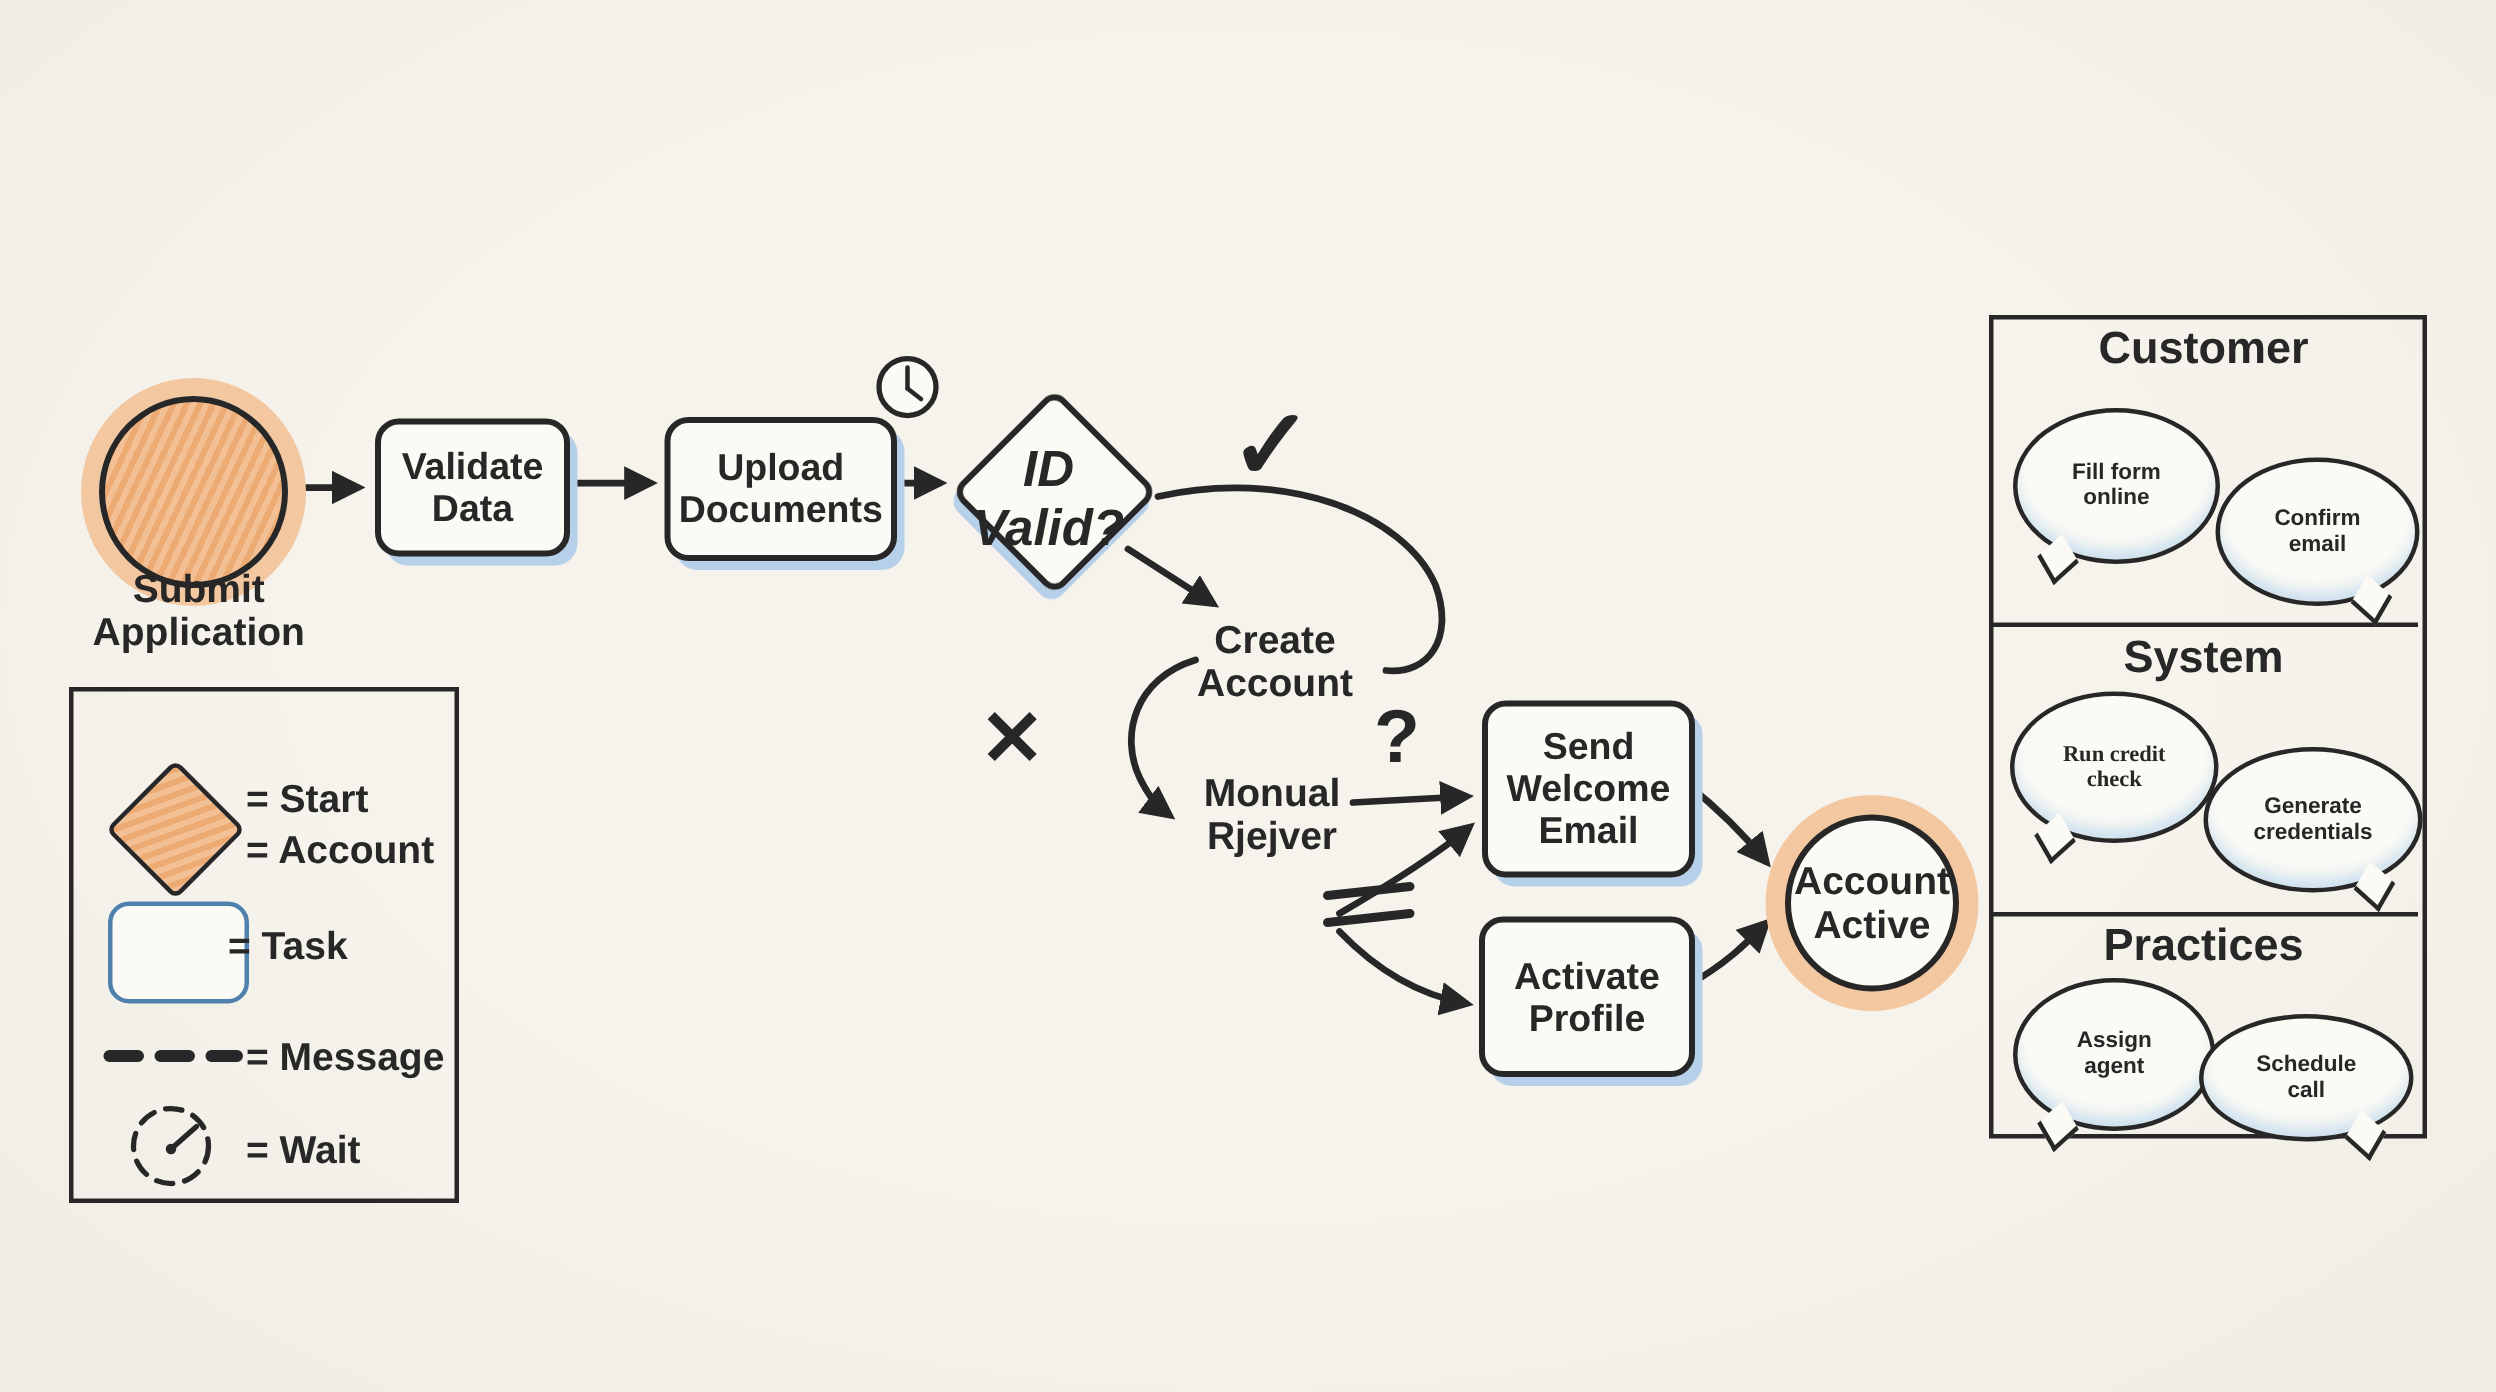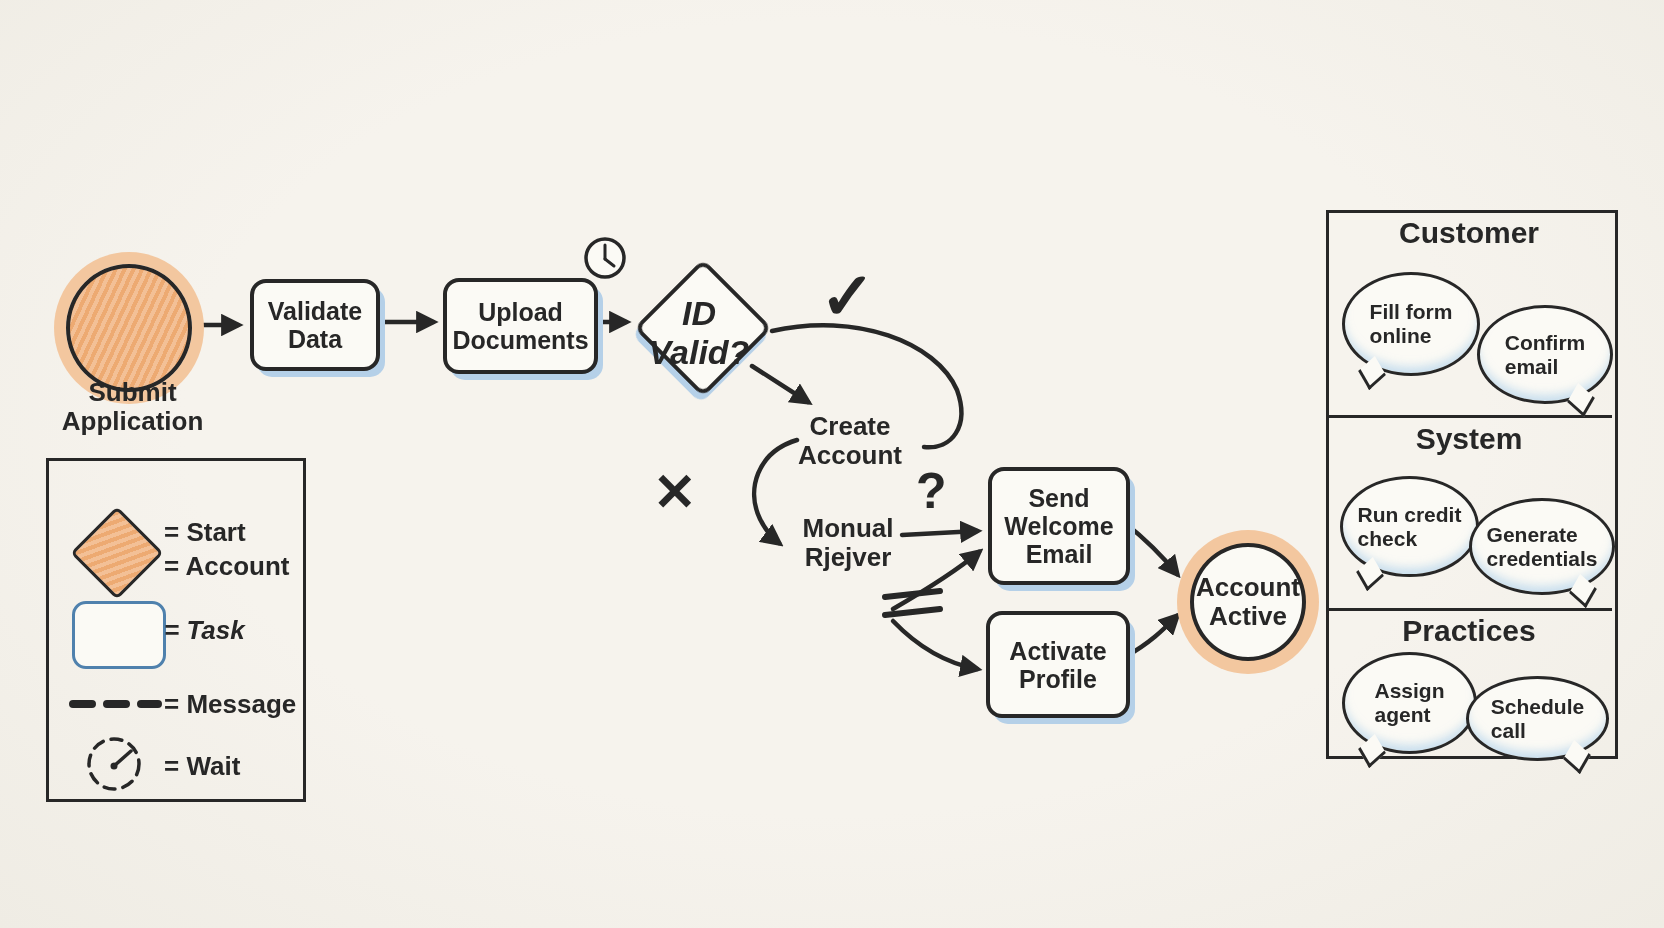--- a/index.html
+++ b/index.html
@@ -70,22 +70,22 @@
   
   .panel{
     position:absolute; left:1326px; top:210px; width:286px; height:543px;
     border:3.5px solid var(--ink,#272727);
   }
   .lane-divider{position:absolute; left:1326px; width:286px; height:0; border-top:3px solid var(--ink,#272727);}
   .lane-title{position:absolute; left:1326px; width:286px; text-align:center; font-size:30px; font-weight:700;}
   .bubble{
     position:absolute; border:3px solid var(--ink,#272727); border-radius:50%;
     background:var(--boxfill,#fbfaf5);
-    display:flex; align-items:center; justify-content:center; 
-    font-size:21px; font-weight:700; line-height:1.12;
+    display:flex; align-items:center; justify-content:center; text-align:center;
+    font-size:15px; font-weight:700; line-height:1.12;
     box-shadow:inset 0 -9px 10px -3px rgba(168,205,233,.6);
   }
   .bubble::after{content:""; position:absolute; width:19px; height:19px; background:var(--boxfill,#fbfaf5);}
   .tail-l::after{bottom:-11px; left:16px; border-right:3px solid var(--ink,#272727); border-bottom:3px solid var(--ink,#272727); transform:rotate(60deg) skew(12deg);}
   .tail-r::after{bottom:-10px; right:18px; border-left:3px solid var(--ink,#272727); border-bottom:3px solid var(--ink,#272727); transform:rotate(-60deg) skew(-12deg);}
   
   .banner{
     position:absolute; left:452px; top:831px; width:670px; height:55px;
     border:3.5px solid var(--ink,#272727); background:var(--boxfill,#fbfaf5);
     box-shadow:2px 3px 0 rgba(70,70,70,.22);
@@ -167,36 +167,36 @@
 Profile</div>
 
   <div class="end-circle prel">Account
 Active</div>
 
   <div class="legend-box"></div>
   <div class="legend-diamond"></div>
   <div class="legend-label" style="left:164px; top:517px;">= Start</div>
   <div class="legend-label" style="left:164px; top:551px;">= Account</div>
   <div class="legend-task"></div>
-  <div class="legend-label" style="left:164px; top:615px;font-style:italic;">= Task</div>
+  <div class="legend-label" style="left:152px; top:615px;">= Task</div>
   <div class="legend-label" style="left:164px; top:689px;">= Message</div>
   <div class="legend-label" style="left:164px; top:751px;">= Wait</div>
 
   <div class="panel"></div>
   <div class="lane-divider" style="top:415px;"></div>
   <div class="lane-divider" style="top:608px;"></div>
 
   <div class="lane-title" style="top:216px;">Customer</div>
   <div class="bubble tail-l prel" style="left:1342px; top:272px; width:132px; height:98px;">Fill form
 online</div>
   <div class="bubble tail-r prel" style="left:1477px; top:305px; width:130px; height:93px;">Confirm
 email</div>
 
   <div class="lane-title" style="top:422px;">System</div>
-  <div class="bubble tail-l prel" style="left:1340px; top:476px; width:133px; height:95px;">Run credit
+  <div class="bubble tail-l prel" style="left:1340px; top:461px; width:133px; height:95px;font-family:Liberation Serif, serif;">Run credit
 check</div>
   <div class="bubble tail-r prel" style="left:1469px; top:498px; width:140px; height:91px;">Generate
 credentials</div>
 
   <div class="lane-title" style="top:614px;">Practices</div>
   <div class="bubble tail-l prel" style="left:1342px; top:652px; width:129px; height:96px;">Assign
 agent</div>
   <div class="bubble tail-r prel" style="left:1466px; top:676px; width:137px; height:79px;">Schedule
 call</div>
 

